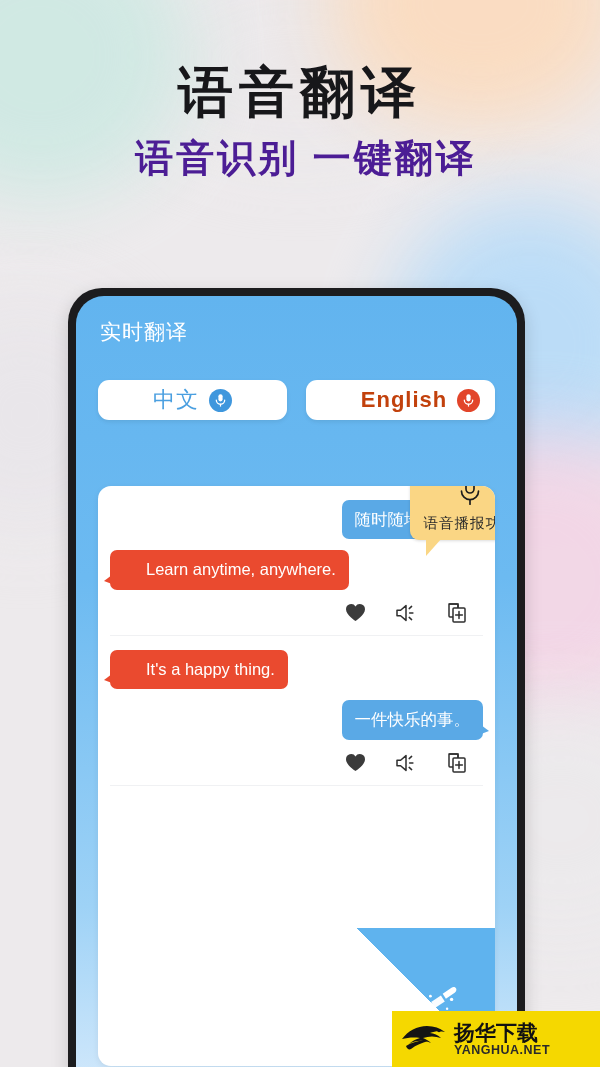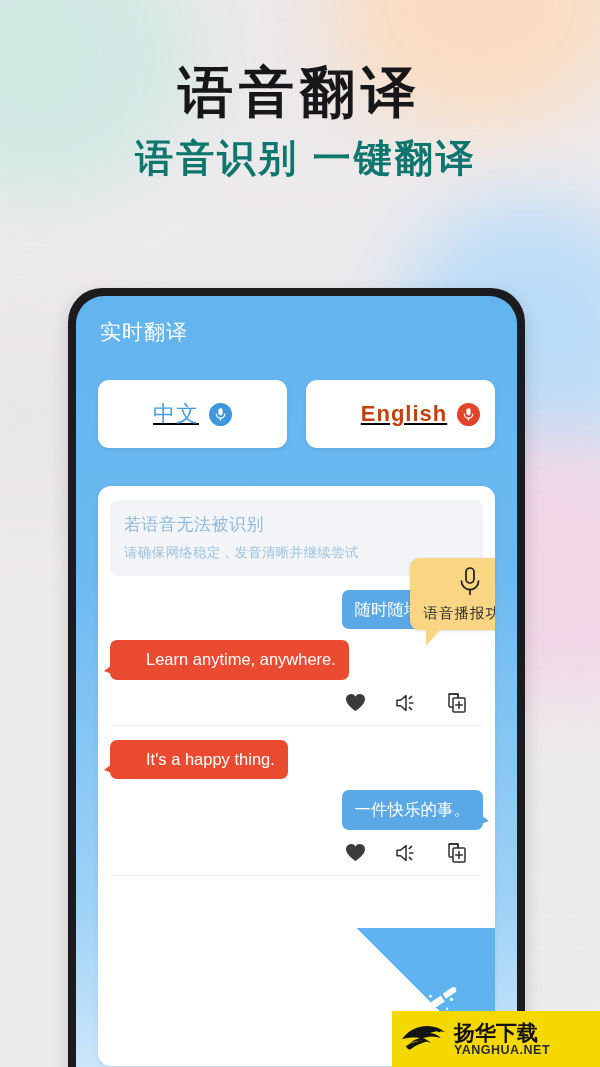--- a/index.html
+++ b/index.html
@@ -20,21 +20,21 @@
   .b7{width:340px;height:200px;left:130px;top:-40px;background:#ebe8ea;opacity:.9;}
 
   
   .headline{position:absolute;left:0;right:0;top:64px;text-align:center;z-index:5;}
   .h-title{
     font-size:55px;line-height:1.05;font-weight:700;color:#17171a;
     letter-spacing:6px;margin:0;
     font-family:"Liberation Sans","DejaVu Sans",sans-serif;
   }
   .h-sub{
-    font-size:38px;line-height:1.1;font-weight:700;color:#0f766e;
+    font-size:38px;line-height:1.1;font-weight:700;color:#4c1d95;
     letter-spacing:3px;margin:16px 0 0 12px;
   }
 
   
   .phone{
     position:absolute;left:68px;top:288px;width:457px;height:790px;
     background:#1c1c1e;border-radius:34px 34px 0 0;
     padding:8px 8px 0 8px;box-sizing:border-box;
     box-shadow:0 6px 18px rgba(0,0,0,.16);
     z-index:6;
@@ -45,24 +45,23 @@
     overflow:hidden;position:relative;box-sizing:border-box;
   }
   .app-title{
     position:absolute;left:24px;top:22px;color:#ffffff;font-size:21px;
     letter-spacing:1px;font-weight:400;
   }
 
   
   .lang-row{position:absolute;left:22px;right:22px;top:84px;display:flex;gap:19px;}
   .lang-btn{
-    flex:1;height:68px;background:#ffffff;border-radius:11px;
+    flex:1;height:40px;background:#ffffff;border-radius:11px;
     display:flex;align-items:center;justify-content:center;gap:10px;
     box-shadow:0 2px 4px rgba(0,0,0,.08);
-    text-decoration:underline;
   }
   .lang-label{font-size:22px;letter-spacing:1px;}
   .lang-zh .lang-label{color:#4a9fe0;}
   .lang-en .lang-label{color:#c2410c;font-weight:700;margin-left:40px;}
   .mic-badge{width:23px;height:23px;border-radius:50%;display:flex;align-items:center;justify-content:center;}
   .mic-zh{background:#3f97dd;}
   .mic-en{background:#e2452a;}
   .mic-badge svg{display:block;}
 
   
@@ -182,24 +181,20 @@
             <rect x="4.4" y="1.2" width="4.2" height="7.2" rx="2.1" fill="#fff"></rect>
             <path d="M2.3 7.1a4.2 4.2 0 0 0 8.4 0" stroke="#fff" stroke-width="1.3" fill="none" stroke-linecap="round"></path>
             <rect x="5.9" y="10.6" width="1.2" height="3" fill="#fff"></rect>
           </svg>
         </span>
       </div>
     </div>
 
     <div class="panel">
 
-      <div class="notice">
-        <div class="notice-t">若语音无法被识别</div>
-        <div class="notice-s">请确保网络稳定，发音清晰并继续尝试</div>
-      </div>
 
       <div class="chat">
 
         <div class="msg-group">
           <div class="row right">
             <div class="bubble blue">随时随地学习。</div>
           </div>
           <div class="row left">
             <div class="bubble red">Learn anytime, anywhere.</div>
           </div>

